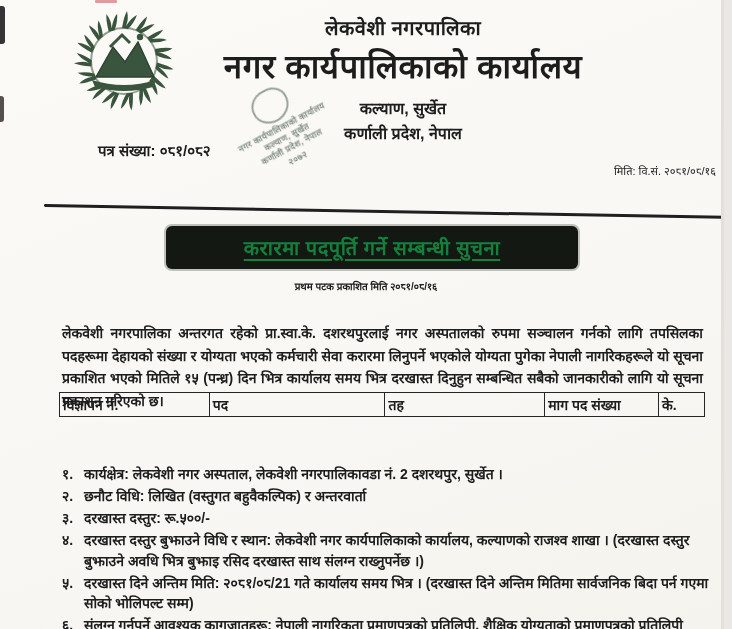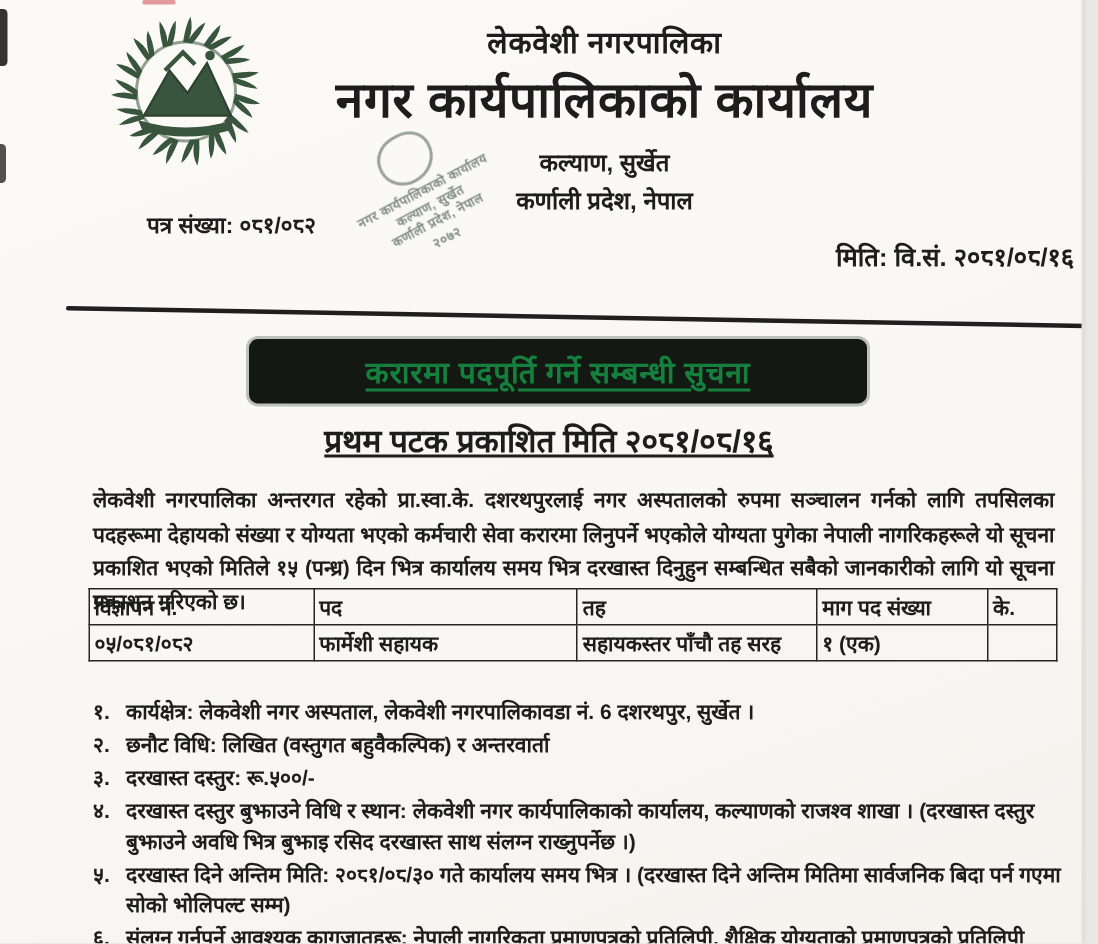--- a/index.html
+++ b/index.html
@@ -19,31 +19,31 @@
   
   .stamp{position:absolute;left:220px;top:84px;width:140px;height:118px;
     transform:rotate(-28deg);color:rgba(64,82,72,.8);opacity:.8;filter:blur(.35px);
     text-align:center;font-weight:700;}
   .stamp-circle{width:34px;height:30px;margin:0 auto 2px auto;border:2px solid rgba(64,82,72,.65);
     border-radius:50% 45% 55% 50%;}
   .stamp-line{font-size:8.5px;line-height:11px;letter-spacing:.4px;white-space:nowrap;}
   .stamp-year{font-size:9px;margin-top:2px;}
   
   .ref-block{position:absolute;left:62px;top:136px;font-size:15px;font-weight:700;line-height:29px;margin-left:36px;}
-  .date-block{position:absolute;right:8px;top:160px;font-size:17px;font-weight:700;line-height:23px;text-align:left;}
+  .date-block{position:absolute;right:8px;top:160px;font-size:11px;font-weight:400;line-height:23px;text-align:left;}
   .divider{position:absolute;left:44px;top:204px;width:681px;height:3px;background:#1f1f1f;
     transform:rotate(1.0deg);transform-origin:0 0;border-radius:2px;}
   
   .banner{position:absolute;left:166px;top:226px;width:412px;height:43px;background:#131812;
     border-radius:6px;display:flex;align-items:center;justify-content:center;
     box-shadow:0 0 0 2px rgba(19,24,18,.25);}
   .banner span{color:#15803d;font-size:20px;font-weight:700;text-decoration:underline;
     text-underline-offset:4px;text-decoration-thickness:1.5px;letter-spacing:.5px;}
   .published{position:absolute;left:0;top:279px;width:732px;text-align:center;
-    font-size:21px;font-weight:700;box-sizing:border-box;text-decoration:underline;}
+    font-size:10px;font-weight:700;box-sizing:border-box;}
   
   .body-par{position:absolute;left:62px;top:299px;width:641px;font-size:14px;font-weight:600;
     line-height:22.5px;text-align:justify;margin-top:23px;}
   
   .vtable{position:absolute;left:59px;top:392px;width:646px;border-collapse:collapse;}
   .vtable th,.vtable td{border:1.6px solid #262626;text-align:left;vertical-align:middle;
     font-size:14px;padding:1px 3px;height:21px;}
   .vtable th{font-weight:700;}
   .vtable td{font-weight:600;}
   
@@ -132,50 +132,43 @@
         <col style="width:46px">
     </colgroup>
     <tbody>
         <tr>
       <th>विज्ञापन नं.</th>
       <th>पद</th>
       <th>तह</th>
       <th>माग पद संख्या</th>
       <th>के.</th>
     </tr>
-    <tr>
-      <td>०५/०८१/०८२</td>
-      <td>फार्मेशी सहायक</td>
-      <td>सहायकस्तर पाँचौ तह सरह</td>
-      <td>१ (एक)</td>
-      <td></td>
-    </tr>
   </tbody>
     </table>
 
   <div class="nlist">
     <div class="list-item">
       <span class="num">१.</span>
-      <span class="txt">कार्यक्षेत्र: लेकवेशी नगर अस्पताल, लेकवेशी नगरपालिकावडा नं. 6 दशरथपुर, सुर्खेत ।</span>
+      <span class="txt">कार्यक्षेत्र: लेकवेशी नगर अस्पताल, लेकवेशी नगरपालिकावडा नं. 2 दशरथपुर, सुर्खेत ।</span>
     </div>
     <div class="list-item">
       <span class="num">२.</span>
       <span class="txt">छनौट विधि: लिखित (वस्तुगत बहुवैकल्पिक) र अन्तरवार्ता</span>
     </div>
     <div class="list-item">
       <span class="num">३.</span>
       <span class="txt">दरखास्त दस्तुर: रू.५००/-</span>
     </div>
     <div class="list-item">
       <span class="num">४.</span>
       <span class="txt">दरखास्त दस्तुर बुझाउने विधि र स्थान: लेकवेशी नगर कार्यपालिकाको कार्यालय, कल्याणको राजश्व शाखा । (दरखास्त दस्तुर बुझाउने अवधि भित्र बुझाइ रसिद दरखास्त साथ संलग्न राख्नुपर्नेछ ।)</span>
     </div>
     <div class="list-item">
       <span class="num">५.</span>
-      <span class="txt">दरखास्त दिने अन्तिम मिति: २०८१/०८/३० गते कार्यालय समय भित्र । (दरखास्त दिने अन्तिम मितिमा सार्वजनिक बिदा पर्न गएमा सोको भोलिपल्ट सम्म)</span>
+      <span class="txt">दरखास्त दिने अन्तिम मिति: २०८१/०८/21 गते कार्यालय समय भित्र । (दरखास्त दिने अन्तिम मितिमा सार्वजनिक बिदा पर्न गएमा सोको भोलिपल्ट सम्म)</span>
     </div>
     <div class="list-item">
       <span class="num">६.</span>
       <span class="txt">संलग्न गर्नुपर्ने आवश्यक कागजातहरू: नेपाली नागरिकता प्रमाणपत्रको प्रतिलिपी, शैक्षिक योग्यताको प्रमाणपत्रको प्रतिलिपी</span>
     </div>
   </div>
 
   <div class="artifact-top"></div>
   <div class="artifact-left1"></div>
   <div class="artifact-left2"></div>

